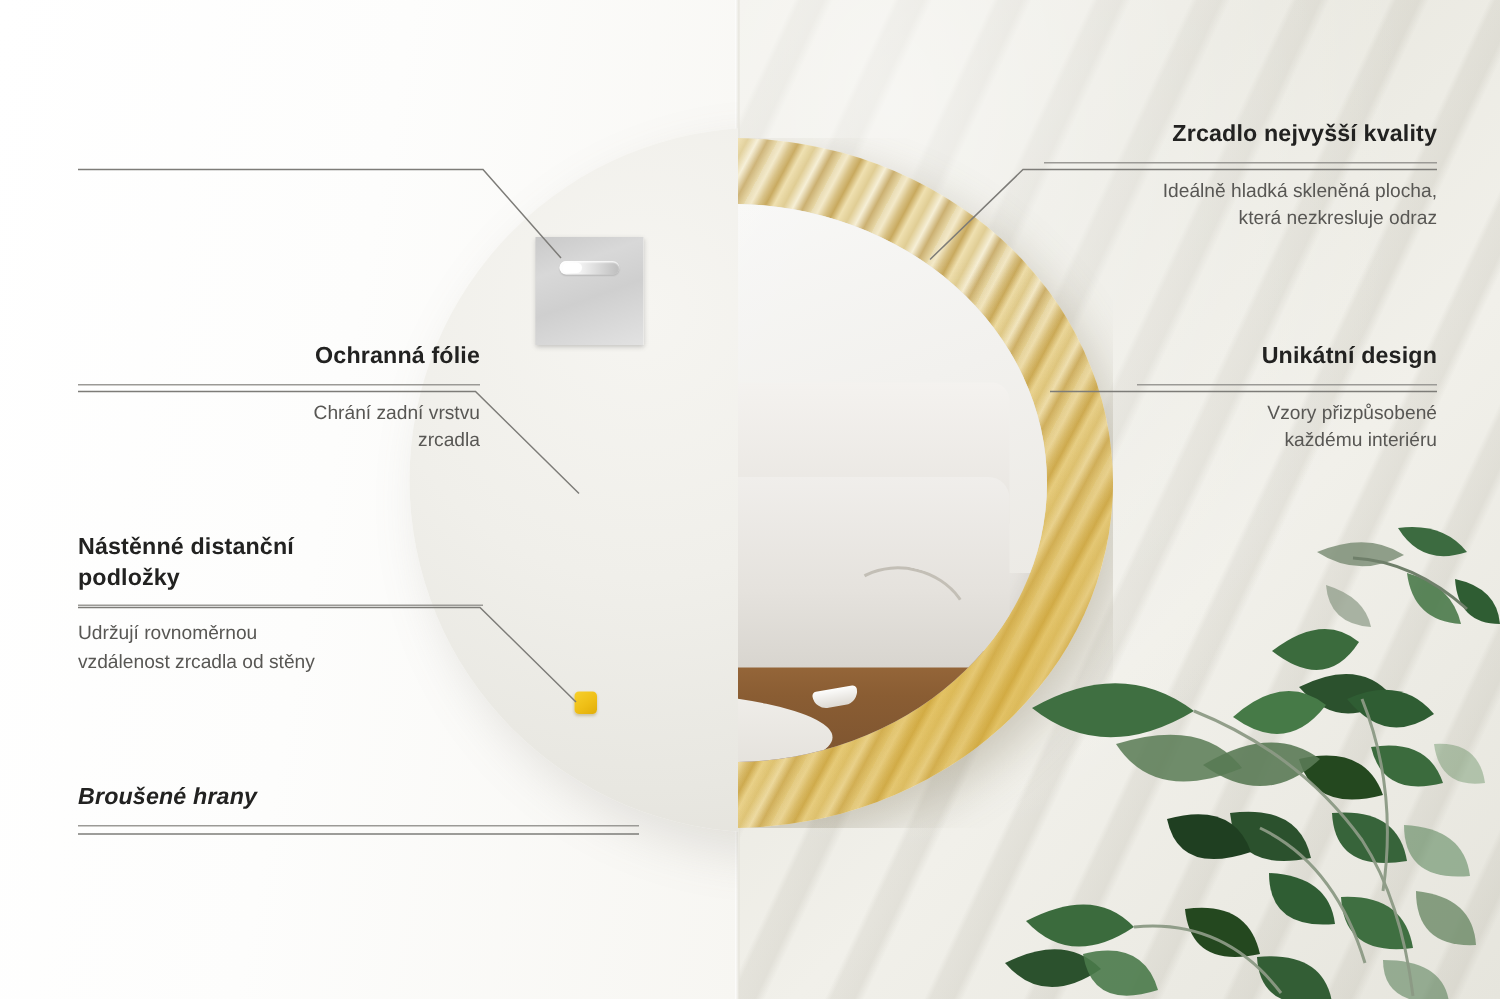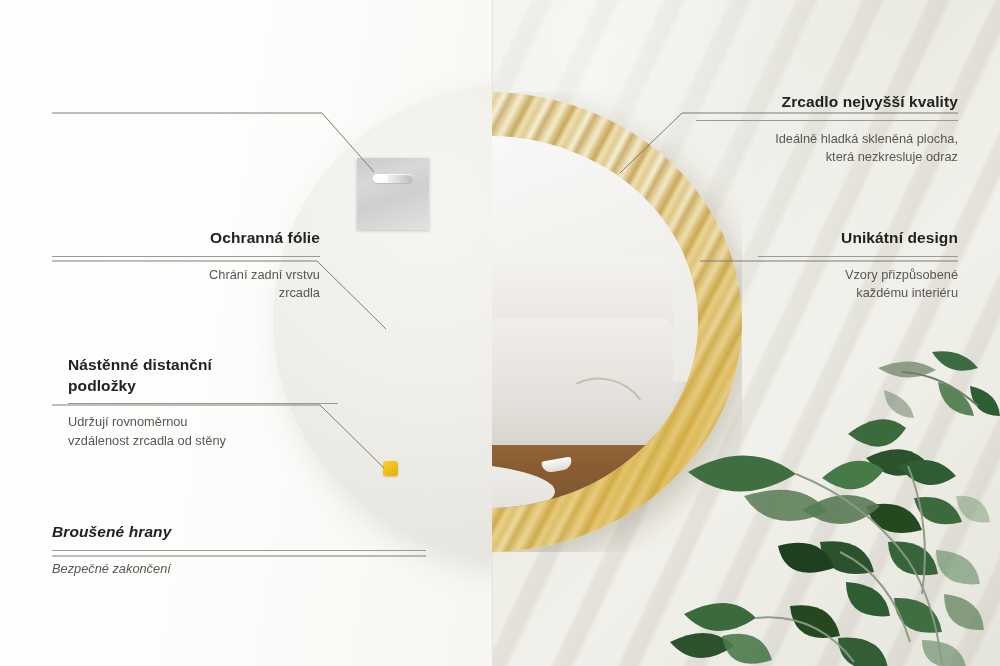--- a/index.html
+++ b/index.html
@@ -167,23 +167,23 @@
     height:1px; background:#9b9a96; margin:7px 0 9px 0;
   }
   .callout p {
     font-size:12.8px; color:#585754; line-height:1.45; white-space:pre-line;
     font-weight:400;
   }
   .callout.right { text-align:right; }
 
   .c1 { left:52px; top:80px;  width:272px; }
   .c2 { left:52px; top:228px; width:268px;text-align:right; }
-  .c3 { left:68px; top:355px; width:270px; }
+  .c3 { left:52px; top:355px; width:270px; }
   .c4 { left:52px; top:522px; width:374px;font-style:italic; }
-  .r1 { right:42px; top:80px;  width:262px;margin-top:12px; }
+  .r1 { right:42px; top:80px;  width:262px; }
   .r2 { right:42px; top:228px; width:200px; }
 
   .leader { position:absolute; left:0; top:0; width:1000px; height:666px; pointer-events:none; }
 </style>
 </head>
 <body>
 
 <div class="stage">
 
   <div class="panel-left"></div>
@@ -285,21 +285,20 @@
     <h3>Nástěnné distanční
 podložky</h3>
     <div class="rule"></div>
     <p>Udržují rovnoměrnou
 vzdálenost zrcadla od stěny</p>
   </div>
 
   <div class="callout c4">
     <h3>Broušené hrany</h3>
     <div class="rule"></div>
-    <p>Bezpečné zakončení</p>
   </div>
 
   <div class="callout right r1">
     <h3>Zrcadlo nejvyšší kvality</h3>
     <div class="rule"></div>
     <p>Ideálně hladká skleněná plocha,
 která nezkresluje odraz</p>
   </div>
 
   <div class="callout right r2">

